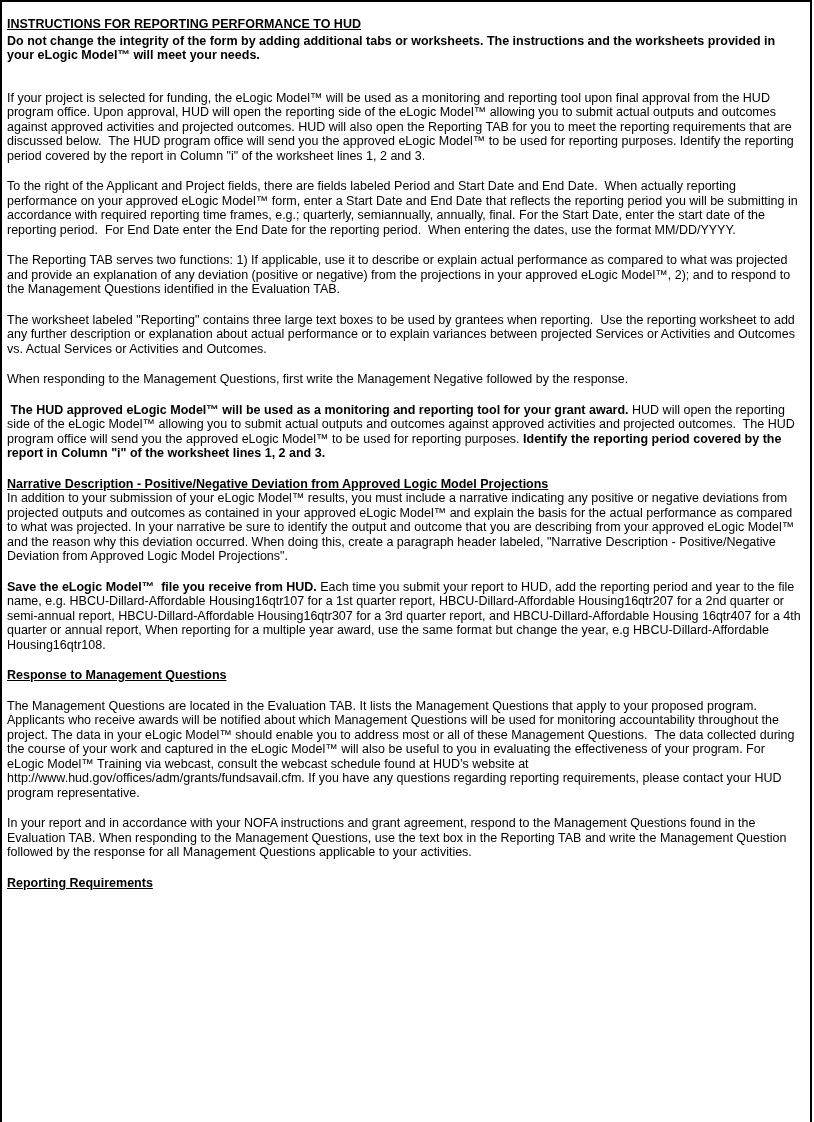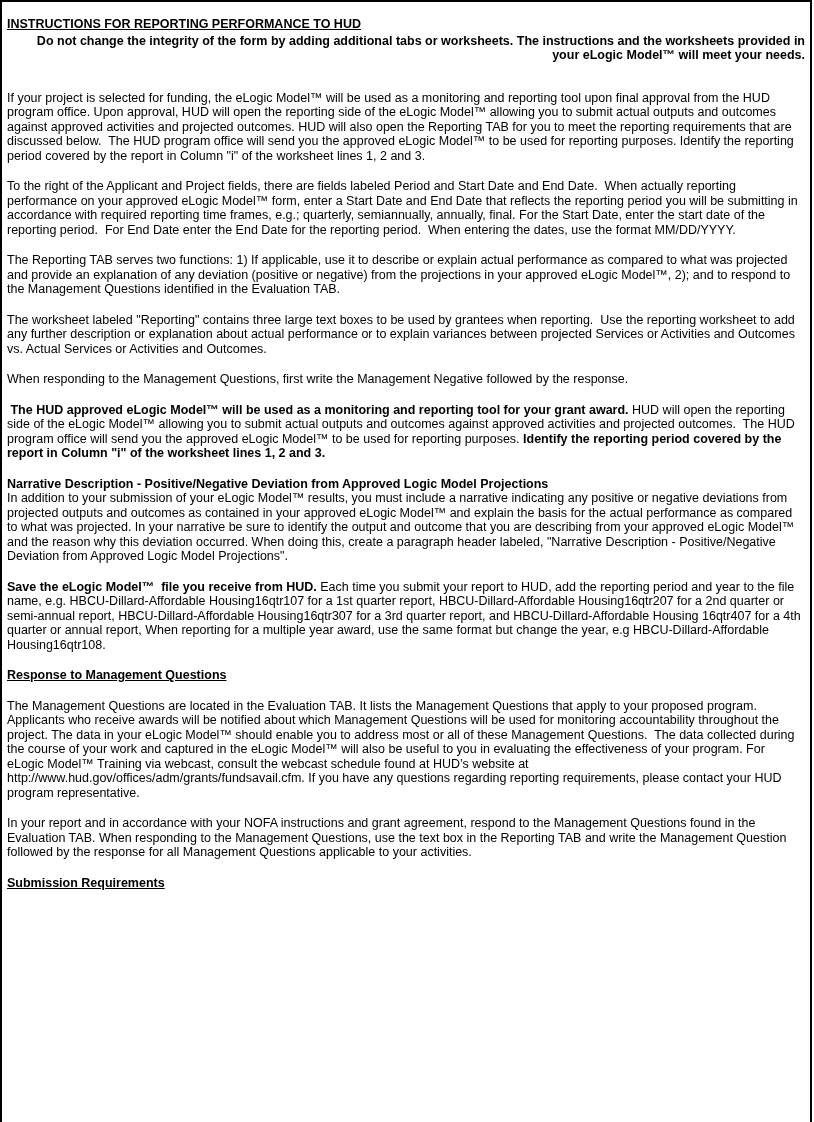--- a/index.html
+++ b/index.html
@@ -29,22 +29,22 @@
     white-space: pre-wrap;
   }
   .bold { font-weight: bold; }
   .heading {
     font-weight: bold;
     text-decoration: underline;
     margin: 0 0 16px 0;
     white-space: pre-wrap;
   }
   .title { margin-bottom: 2px; }
-  .intro { margin-bottom: 28px; text-align: right; }
-  .block-lead { display: block; }
+  .intro { margin-bottom: 28px; }
+  .block-lead { display: block; text-decoration: underline; }
 </style>
 </head>
 <body>
 
 <div class="page">
 
   <p class="heading title">INSTRUCTIONS FOR REPORTING PERFORMANCE TO HUD</p>
 
   <p class="para bold intro">Do not change the integrity of the form by adding additional tabs or worksheets. The instructions and the worksheets provided in your eLogic Model™ will meet your needs.</p>
 
@@ -64,16 +64,16 @@
   <p class="para"><span class="bold block-lead">Narrative Description - Positive/Negative Deviation from Approved Logic Model Projections</span><span>In addition to your submission of your eLogic Model™ results, you must include a narrative indicating any positive or negative deviations from projected outputs and outcomes as contained in your approved eLogic Model™ and explain the basis for the actual performance as compared to what was projected. In your narrative be sure to identify the output and outcome that you are describing from your approved eLogic Model™ and the reason why this deviation occurred. When doing this, create a paragraph header labeled, "Narrative Description - Positive/Negative Deviation from Approved Logic Model Projections".</span></p>
 
   <p class="para"><span class="bold">Save the eLogic Model™  file you receive from HUD.</span><span> Each time you submit your report to HUD, add the reporting period and year to the file name, e.g. HBCU-Dillard-Affordable Housing16qtr107 for a 1st quarter report, HBCU-Dillard-Affordable Housing16qtr207 for a 2nd quarter or semi-annual report, HBCU-Dillard-Affordable Housing16qtr307 for a 3rd quarter report, and HBCU-Dillard-Affordable Housing 16qtr407 for a 4th quarter or annual report, When reporting for a multiple year award, use the same format but change the year, e.g HBCU-Dillard-Affordable Housing16qtr108.</span></p>
 
   <p class="heading">Response to Management Questions</p>
 
   <p class="para">The Management Questions are located in the Evaluation TAB. It lists the Management Questions that apply to your proposed program. Applicants who receive awards will be notified about which Management Questions will be used for monitoring accountability throughout the project. The data in your eLogic Model™ should enable you to address most or all of these Management Questions.  The data collected during the course of your work and captured in the eLogic Model™ will also be useful to you in evaluating the effectiveness of your program. For eLogic Model™ Training via webcast, consult the webcast schedule found at HUD’s website at http://www.hud.gov/offices/adm/grants/fundsavail.cfm. If you have any questions regarding reporting requirements, please contact your HUD program representative.</p>
 
   <p class="para">In your report and in accordance with your NOFA instructions and grant agreement, respond to the Management Questions found in the Evaluation TAB. When responding to the Management Questions, use the text box in the Reporting TAB and write the Management Question followed by the response for all Management Questions applicable to your activities.</p>
 
-  <p class="heading">Submission Requirements</p>
+  <p class="heading">Reporting Requirements</p>
 
 
 </div>
 
 </body></html>

